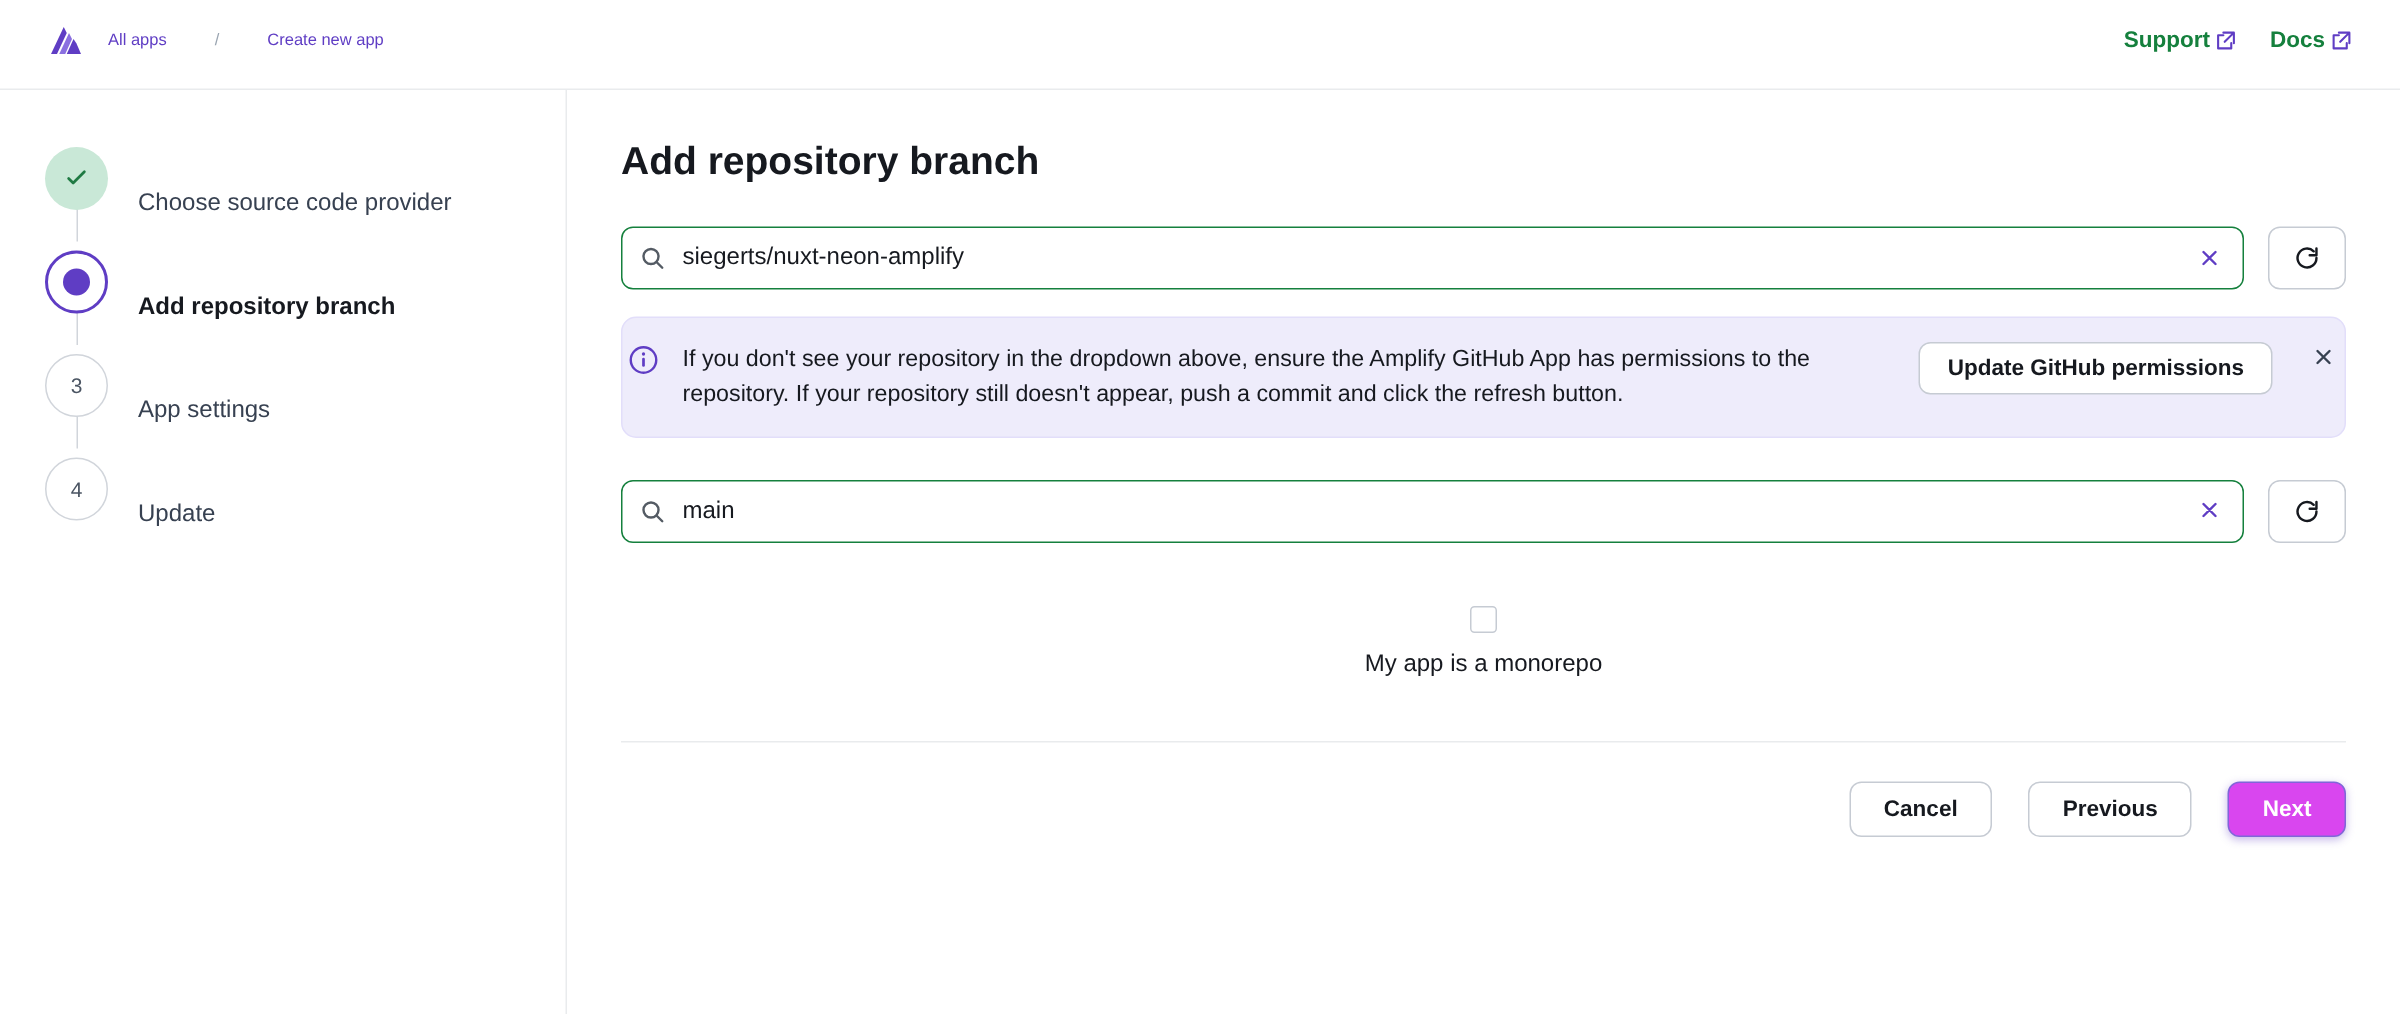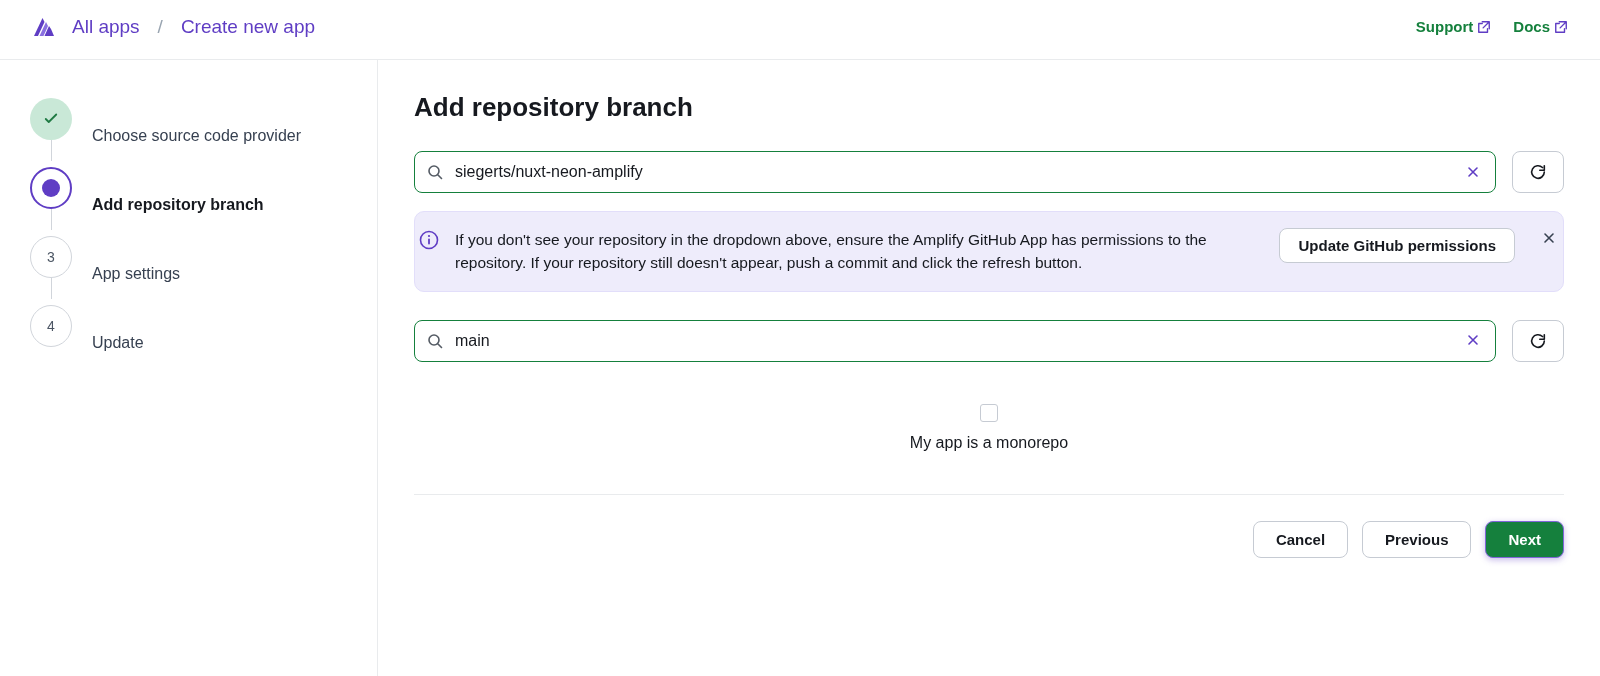--- a/index.html
+++ b/index.html
@@ -16,21 +16,21 @@
   .topbar {
     display: flex;
     align-items: center;
     justify-content: space-between;
     padding: 12px 32px 18px 32px;
     border-bottom: 1px solid #e9ebed;
     height: 60px;
   }
   .topbar-left { display: flex; align-items: center; gap: 16px; }
   .logo svg { width: 24px; height: 24px; display: block; }
-  .breadcrumb { display: flex; align-items: center; gap: 18px; font-size: 19px; }
+  .breadcrumb { display: flex; align-items: center; gap: 32px; font-size: 11px; }
   .breadcrumb a { color: #5f3dc4; text-decoration: none; cursor: pointer; }
   .breadcrumb .sep { color: #9aa5b1; }
   .topbar-right { display: flex; align-items: center; gap: 22px; }
   .ext-link { color: #15803d; font-weight: 600; font-size: 15px; display: inline-flex; align-items: center; gap: 4px; cursor: pointer; }
   .ext-link svg { width: 14px; height: 14px; }
 
   
   .page { display: flex; height: calc(100% - 60px); }
   .sidebar {
     width: 378px;
@@ -112,27 +112,27 @@
 
   .check-row { display: flex; align-items: center; gap: 12px; margin-top: 42px; margin-bottom: 42px; flex-direction: column;}
   .check-row input[type=checkbox] {
     width: 18px; height: 18px; border: 1.5px solid #c6cbd3; border-radius: 3px;
     appearance: none; cursor: pointer; background: #fff;
   }
   .check-row label { font-size: 16px; color: #16191f; cursor: pointer; }
 
   .divider { height: 1px; background: #e9ebed; margin-bottom: 26px; }
 
-  .footer-btns { display: flex; justify-content: flex-end; gap: 14px; }
+  .footer-btns { display: flex; justify-content: flex-end; gap: 24px; }
   .btn {
     padding: 9px 22px; border-radius: 8px; font-weight: 700; font-size: 15px;
     cursor: pointer; border: 1px solid #c6cbd3; background: #fff; color: #16191f;
   }
   .btn.primary {
-    background: #15803d; border-color: #8066d8; color: #fff;
+    background: #d946ef; border-color: #8066d8; color: #fff;
     box-shadow: 0 2px 6px rgba(95,61,196,0.35);
   }
 </style>
 </head>
 <body>
 
 <div class="topbar">
   <div class="topbar-left">
     <span class="logo">
       <svg viewBox="0 0 24 24" fill="none">

